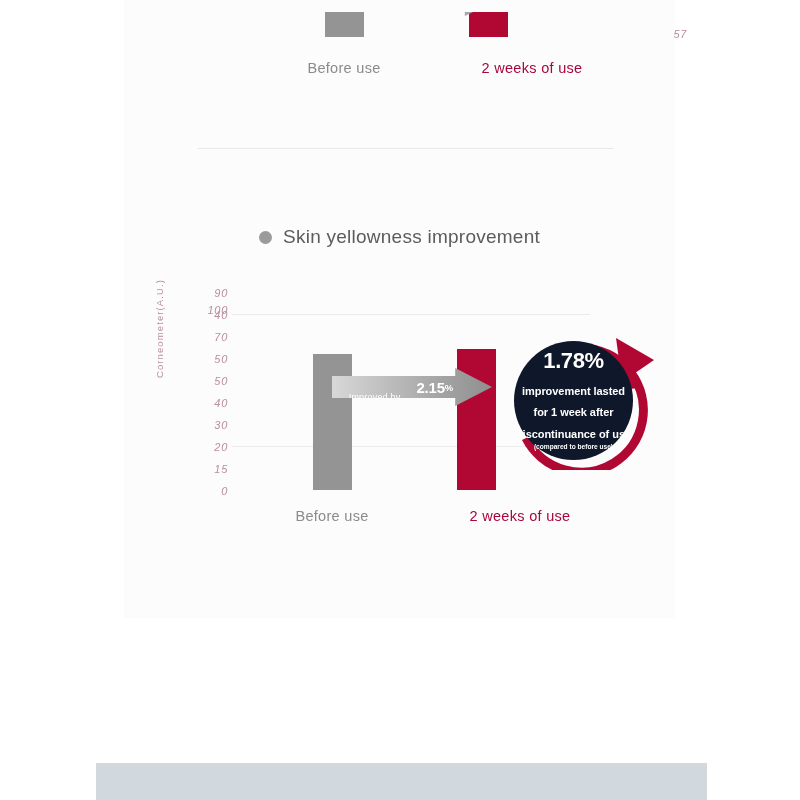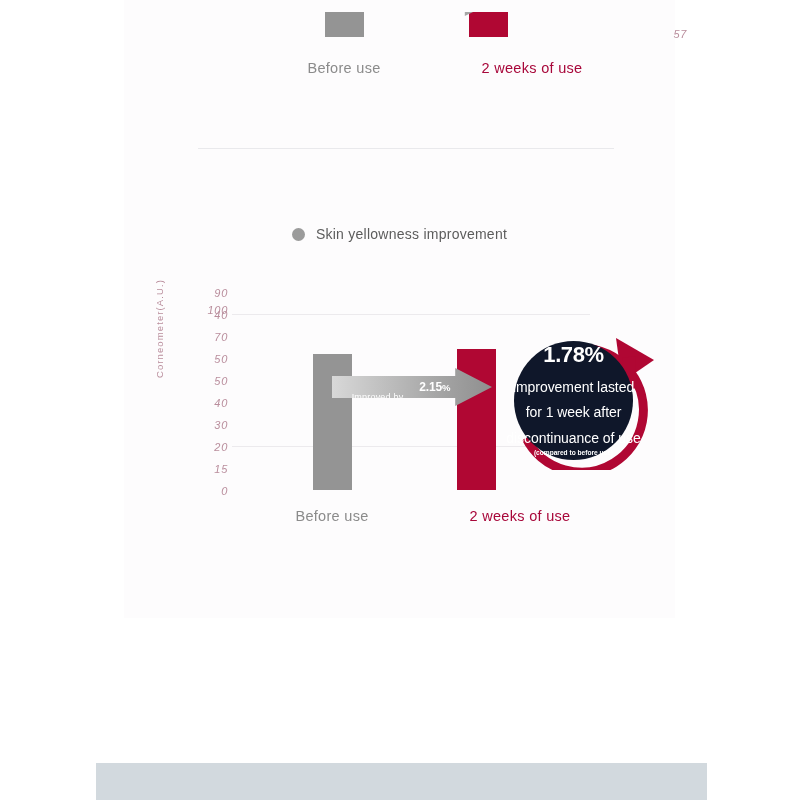--- a/index.html
+++ b/index.html
@@ -112,21 +112,21 @@
     justify-content: center;
     gap: 11px;
   }
   .legend-dot {
     width: 13px; height: 13px;
     border-radius: 50%;
     background: #9b9b9b;
     flex: none;
   }
   .legend-label {
-    font-size: 14px;
+    font-size: 19px;
     color: #5c5c5c;
     letter-spacing: 0.25px;
   }
 
   .plot {
     position: absolute;
     left: 0;
     top: 60px;
     width: 551px;
     height: 240px;
@@ -184,21 +184,21 @@
     padding-right: 22px;
   }
   .improve-text {
     font-size: 9px;
     color: #ffffff;
     letter-spacing: 0.2px;
     white-space: nowrap;
     margin-top: 19px;
   }
   .improve-value {
-    font-size: 12px;
+    font-size: 15px;
     font-weight: bold;
     color: #ffffff;
     margin-left: 16px;
     letter-spacing: -0.2px;
     text-align: center;
   }
   .improve-pct {
     font-size: 9.5px;
     font-weight: bold;
     color: #ffffff;
@@ -245,22 +245,22 @@
   }
   .badge-value {
     font-size: 22px;
     font-weight: bold;
     color: #ffffff;
     letter-spacing: -0.4px;
     line-height: 1;
     margin-bottom: 5px;
   }
   .badge-line {
-    font-size: 14px;
-    font-weight: normal;
+    font-size: 11px;
+    font-weight: bold;
     color: #ffffff;
     line-height: 1.32;
     letter-spacing: -0.05px;
     white-space: nowrap;
     margin-top: 7px;
   }
   .badge-note {
     font-size: 6.6px;
     font-weight: bold;
     color: #ffffff;

